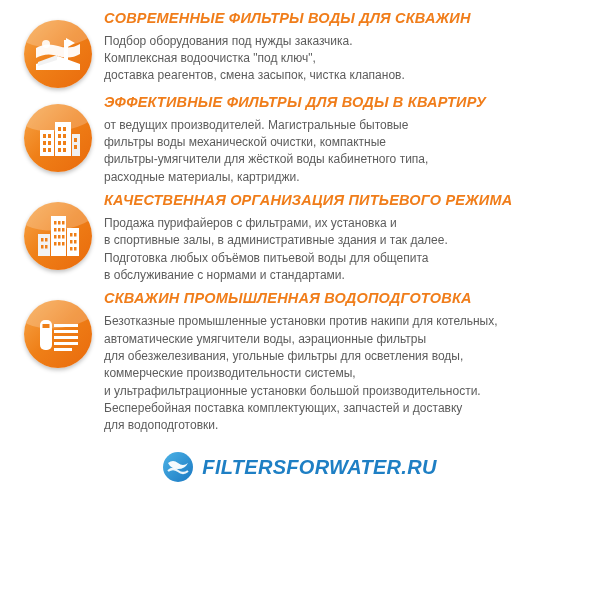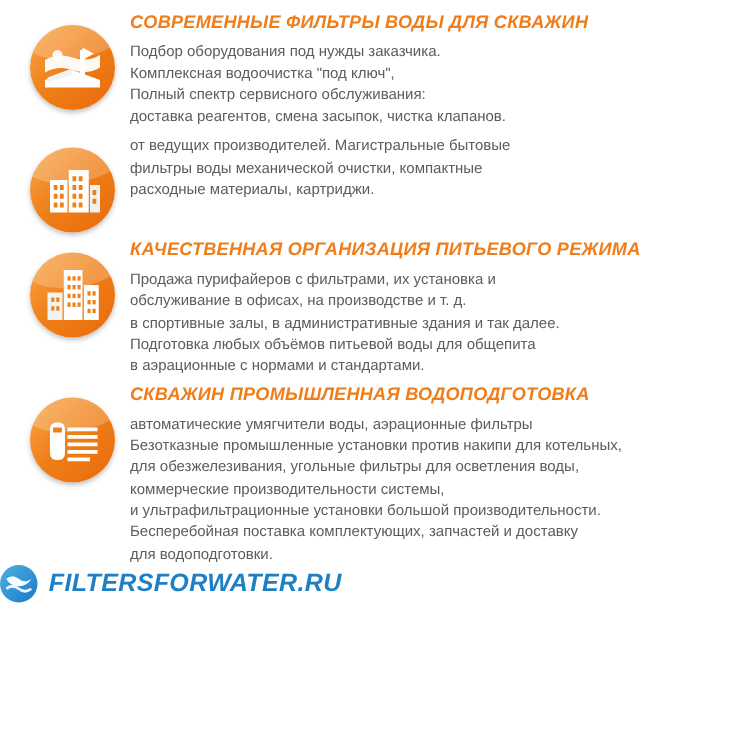--- a/index.html
+++ b/index.html
@@ -83,20 +83,21 @@
   }
 
   
   .footer {
     position: absolute;
     left: 0;
     right: 0;
     bottom: 22px;
     display: flex;
     align-items: center;
+    justify-content: center;
   }
   .logo-mark {
     width: 30px;
     height: 30px;
     border-radius: 50%;
     background: linear-gradient(135deg, #4db3e6 0%, #1a78c2 100%);
     margin-right: 9px;
     position: relative;
     overflow: hidden;
     flex: 0 0 30px;
@@ -127,21 +128,20 @@
           <path d="M42 18 l9 5 l-9 5 Z" fill="#ffffff"></path>
           <circle cx="22" cy="24" r="4" fill="#ffffff" opacity="0.9"></circle>
         </svg>
       </div>
     </div>
     <div class="text-col">
       <h2 class="sec-title">СОВРЕМЕННЫЕ ФИЛЬТРЫ ВОДЫ ДЛЯ СКВАЖИН</h2>
       <div class="sec-body">
         <div>Подбор оборудования под нужды заказчика.</div>
         <div>Комплексная водоочистка "под ключ",</div>
-        <div>Полный спектр сервисного обслуживания:</div>
         <div>доставка реагентов, смена засыпок, чистка клапанов.</div>
       </div>
     </div>
   </div>
 
   <div class="section">
     <div class="icon-col">
       <div class="badge">
         <div class="gloss"></div>
         <svg viewBox="0 0 68 68">
@@ -163,23 +163,25 @@
               <rect x="39" y="37" width="3" height="4"></rect>
             <rect x="34" y="44" width="3" height="4"></rect>
               <rect x="39" y="44" width="3" height="4"></rect>
             <rect x="50" y="34" width="3" height="4"></rect>
               <rect x="50" y="41" width="3" height="4"></rect>
           </g>
         </svg>
       </div>
     </div>
     <div class="text-col">
+      <h2 class="sec-title">ЭФФЕКТИВНЫЕ ФИЛЬТРЫ ДЛЯ ВОДЫ В КВАРТИРУ</h2>
       <div class="sec-body">
         <div>от ведущих производителей. Магистральные бытовые</div>
         <div>фильтры воды механической очистки, компактные</div>
+        <div>фильтры-умягчители для жёсткой воды кабинетного типа,</div>
         <div>расходные материалы, картриджи.</div>
       </div>
     </div>
   </div>
 
   <div class="section">
     <div class="icon-col">
       <div class="badge">
         <div class="gloss"></div>
         <svg viewBox="0 0 68 68">
@@ -210,24 +212,23 @@
             <rect x="46" y="45" width="2.5" height="3.5"></rect>
               <rect x="50" y="45" width="2.5" height="3.5"></rect>
           </g>
         </svg>
       </div>
     </div>
     <div class="text-col">
       <h2 class="sec-title">КАЧЕСТВЕННАЯ ОРГАНИЗАЦИЯ ПИТЬЕВОГО РЕЖИМА</h2>
       <div class="sec-body">
         <div>Продажа пурифайеров с фильтрами, их установка и</div>
-        <div>обслуживание в офисах, на производстве и т. д.</div>
         <div>в спортивные залы, в административные здания и так далее.</div>
         <div>Подготовка любых объёмов питьевой воды для общепита</div>
-        <div>в аэрационные с нормами и стандартами.</div>
+        <div>в обслуживание с нормами и стандартами.</div>
       </div>
     </div>
   </div>
 
   <div class="section">
     <div class="icon-col">
       <div class="badge">
         <div class="gloss"></div>
         <svg viewBox="0 0 68 68">
           <rect x="16" y="20" width="12" height="30" rx="5" fill="#ffffff"></rect>
@@ -236,22 +237,22 @@
           <rect x="30" y="30" width="24" height="3" fill="#ffffff"></rect>
           <rect x="30" y="36" width="24" height="3" fill="#ffffff"></rect>
           <rect x="30" y="42" width="24" height="3" fill="#ffffff"></rect>
           <rect x="30" y="48" width="18" height="3" fill="#ffffff"></rect>
         </svg>
       </div>
     </div>
     <div class="text-col">
       <h2 class="sec-title">СКВАЖИН ПРОМЫШЛЕННАЯ ВОДОПОДГОТОВКА</h2>
       <div class="sec-body">
+        <div>Безотказные промышленные установки против накипи для котельных,</div>
         <div>автоматические умягчители воды, аэрационные фильтры</div>
-        <div>Безотказные промышленные установки против накипи для котельных,</div>
         <div>для обезжелезивания, угольные фильтры для осветления воды,</div>
         <div>коммерческие производительности системы,</div>
         <div>и ультрафильтрационные установки большой производительности.</div>
         <div>Бесперебойная поставка комплектующих, запчастей и доставку</div>
         <div>для водоподготовки.</div>
       </div>
     </div>
   </div>
 
   <div class="footer">

